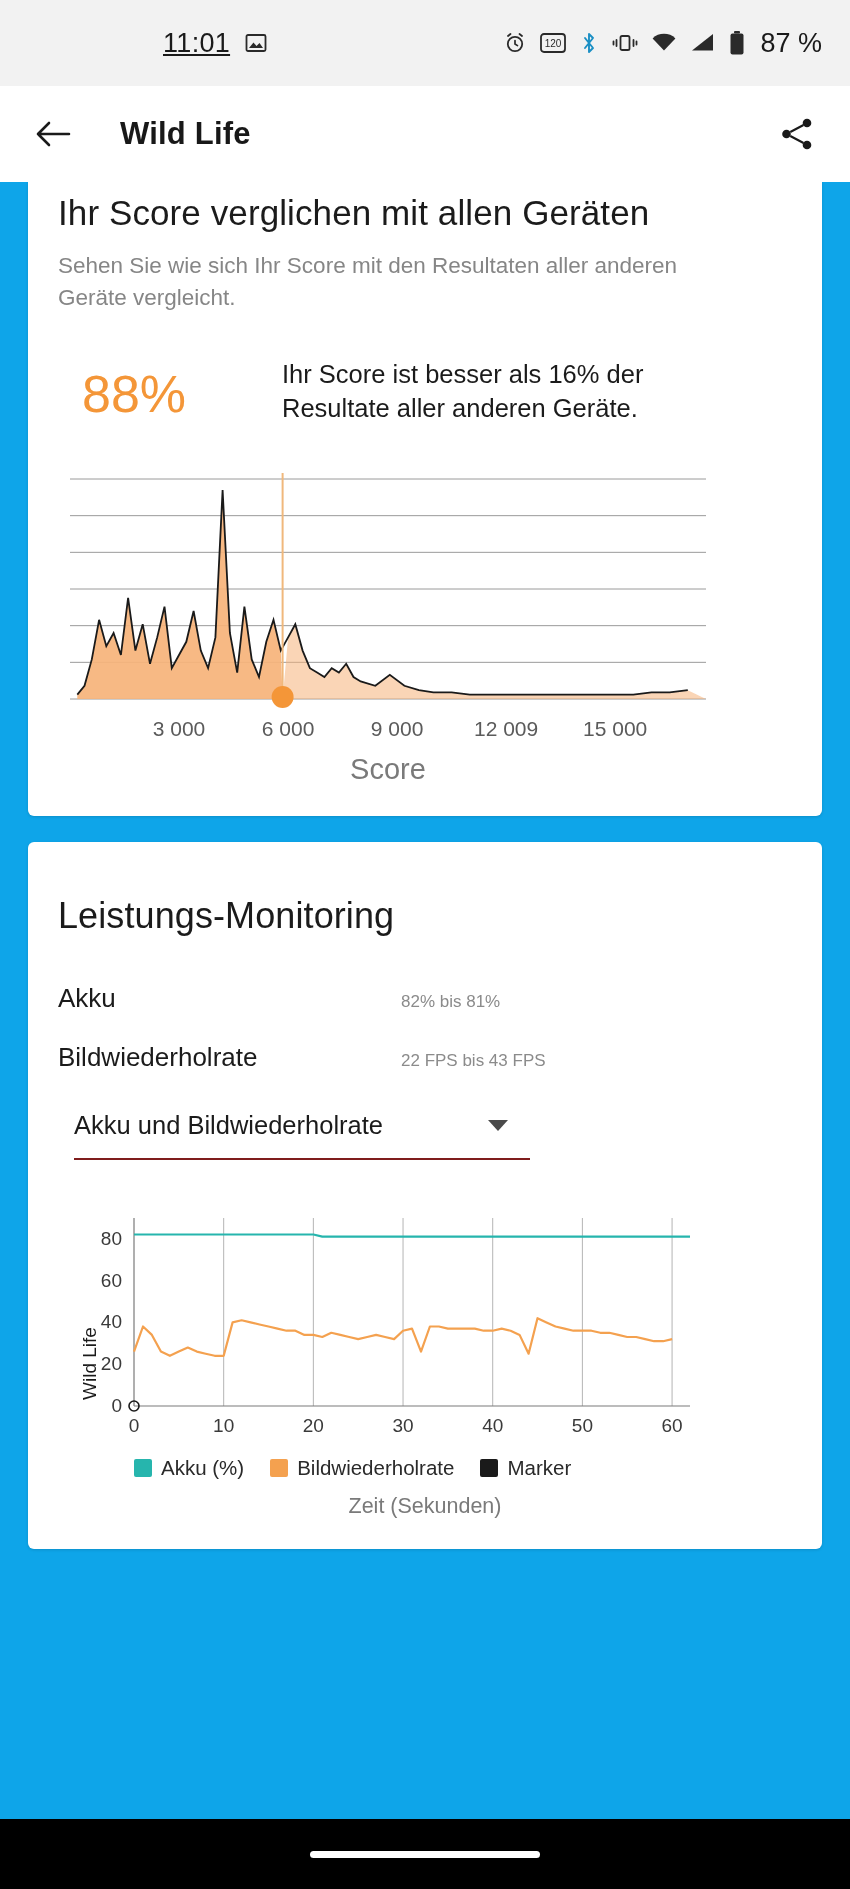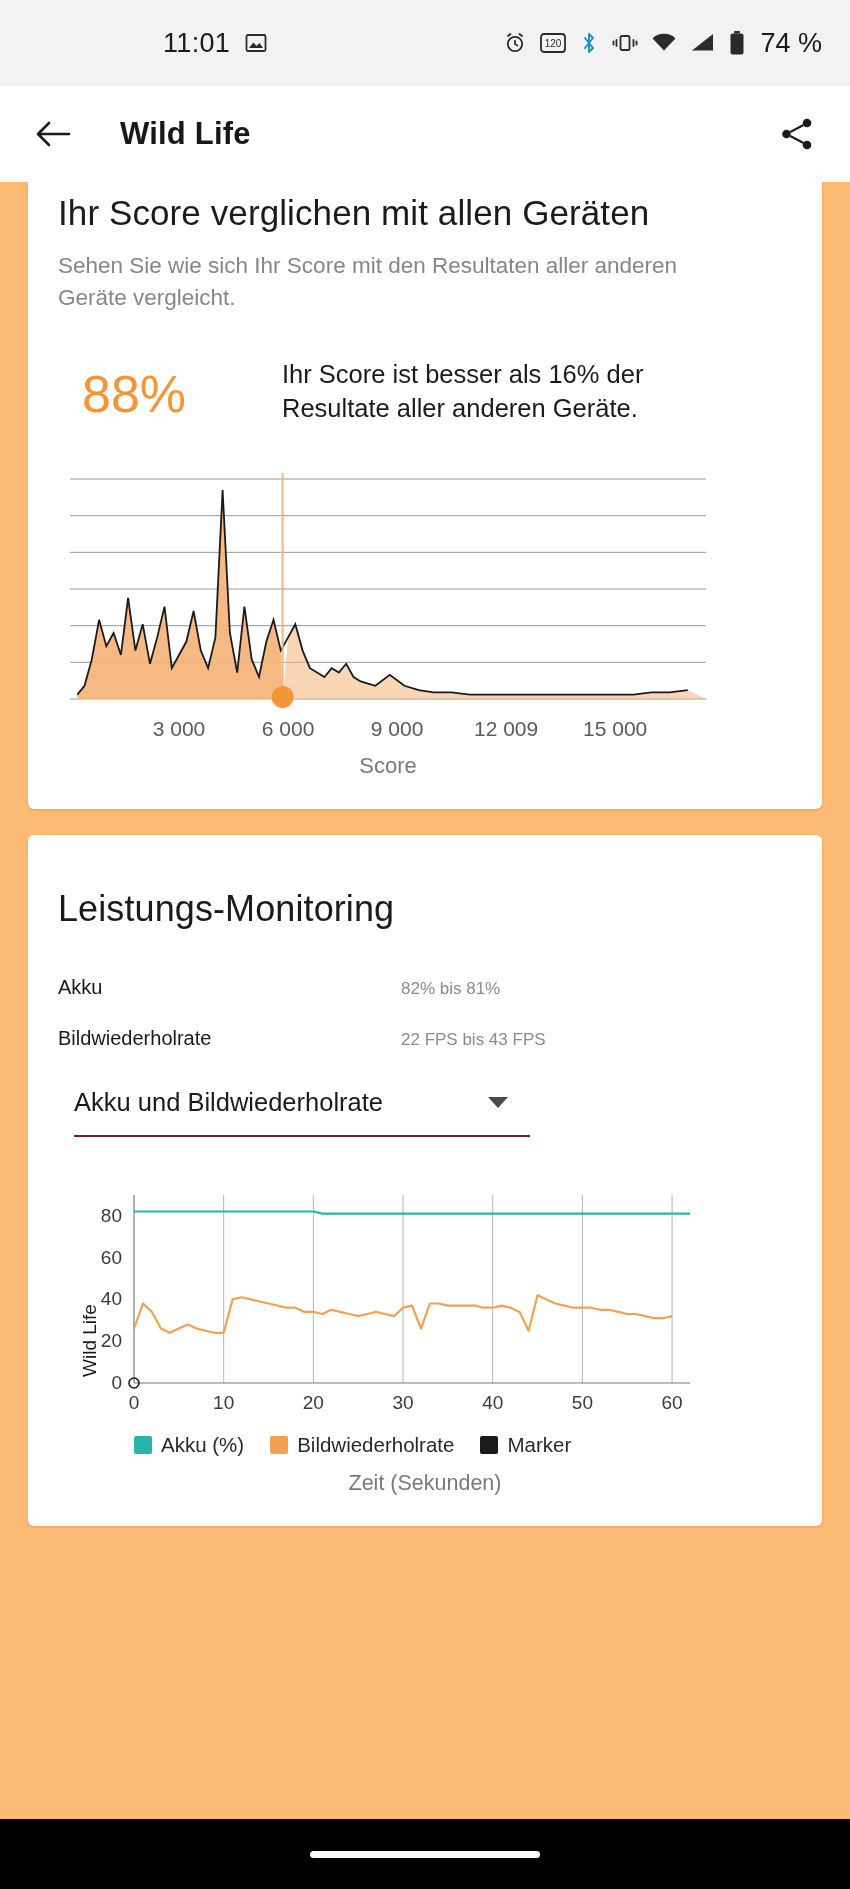--- a/index.html
+++ b/index.html
@@ -32,20 +32,21 @@
   .status-left {
     display: flex;
     align-items: center;
     gap: 14px;
     margin-left: 135px;
   }
   .status-clock {
     font-size: 27px;
     color: #1a1a1a;
     letter-spacing: .3px;
+    text-decoration: underline;
   }
   .status-right {
     margin-left: auto;
     display: flex;
     align-items: center;
     gap: 13px;
   }
   .status-batt-text {
     font-size: 27px;
     color: #1a1a1a;
@@ -69,21 +70,21 @@
     color: #181818;
     margin-left: 48px;
     letter-spacing: .2px;
   }
   .app-bar .spacer { flex: 1; }
 
   
   .content {
     flex: 1;
     overflow: hidden;
-    background: #fdba74;
+    background: #0ea5e9;
     padding: 0 28px;
   }
   .card {
     background: #ffffff;
     border-radius: 6px;
     box-shadow: 0 1px 3px rgba(0,0,0,0.14);
     margin-bottom: 26px;
     padding: 0 30px 30px 30px;
   }
   .card.first { padding-top: 10px; border-radius: 0 0 6px 6px; margin-top: 0; }
@@ -138,36 +139,36 @@
   .dist-axis-labels span {
     position: absolute;
     font-size: 21px;
     color: #5b5b5b;
     transform: translateX(-50%);
     white-space: nowrap;
   }
   .dist-xtitle {
     text-align: center;
     width: 636px;
-    font-size: 22px;
+    font-size: 29px;
     color: #7a7a7a;
     margin-top: 6px;
   }
 
   
   .card.second { padding-top: 52px; }
   .card.second h2.card-title { font-size: 36px; }
   .stats { margin-top: 46px; }
   .stat-row {
     display: flex;
     align-items: baseline;
     margin-bottom: 28px;
   }
   .stat-label {
-    font-size: 20px;
+    font-size: 26px;
     color: #1b1b1b;
     width: 304px;
     flex: none;
   }
   .stat-value {
     font-size: 17px;
     color: #8b8b8b;
     margin-left: 39px;
   }
 
@@ -282,21 +283,21 @@
         <svg width="26" height="24" viewBox="0 0 26 24">
             <path d="M2 19.5h21V3z" fill="#2a2a2a"></path>
           </svg>
       </span>
       <span class="ico">
         <svg width="16" height="26" viewBox="0 0 16 26">
             <rect x="5" y="1" width="6" height="2.4" rx="1" fill="#2a2a2a"></rect>
             <rect x="1.5" y="3.4" width="13" height="21" rx="2" fill="#2a2a2a"></rect>
           </svg>
       </span>
-      <span class="status-batt-text">74 %</span>
+      <span class="status-batt-text">87 %</span>
     </div>
   </div>
 
   <div class="app-bar">
     <span class="ico">
       <svg width="38" height="32" viewBox="0 0 38 32">
           <path d="M15 5L4 16l11 11M4 16h31" fill="none" stroke="#1a1a1a" stroke-width="2.6" stroke-linecap="round" stroke-linejoin="round"></path>
         </svg>
     </span>
     <span class="app-title">Wild Life</span>

